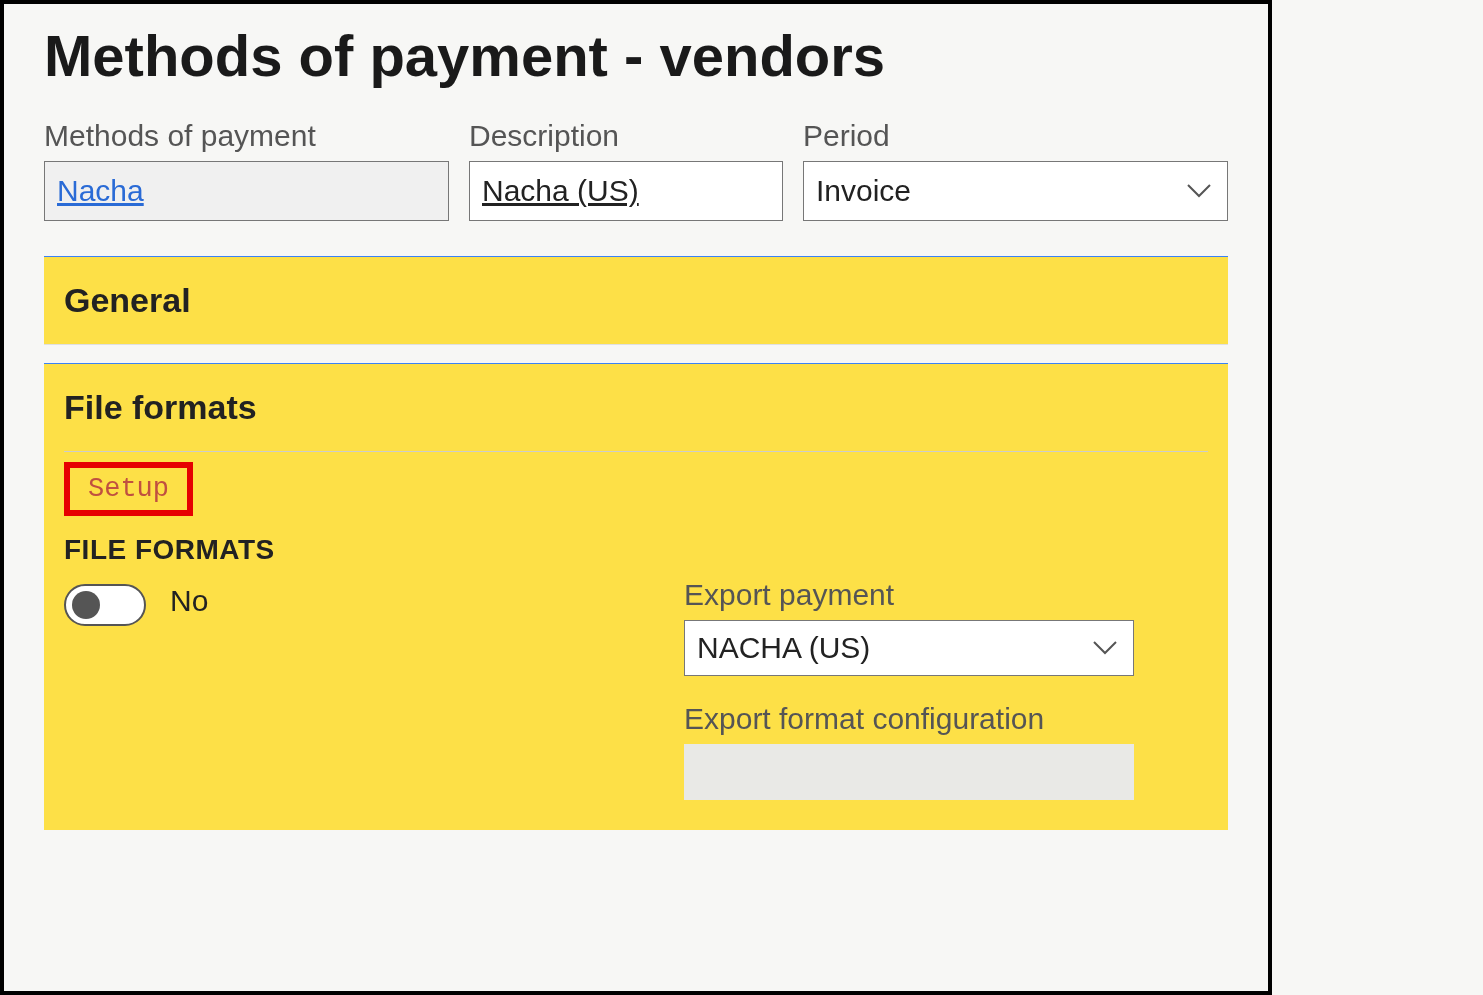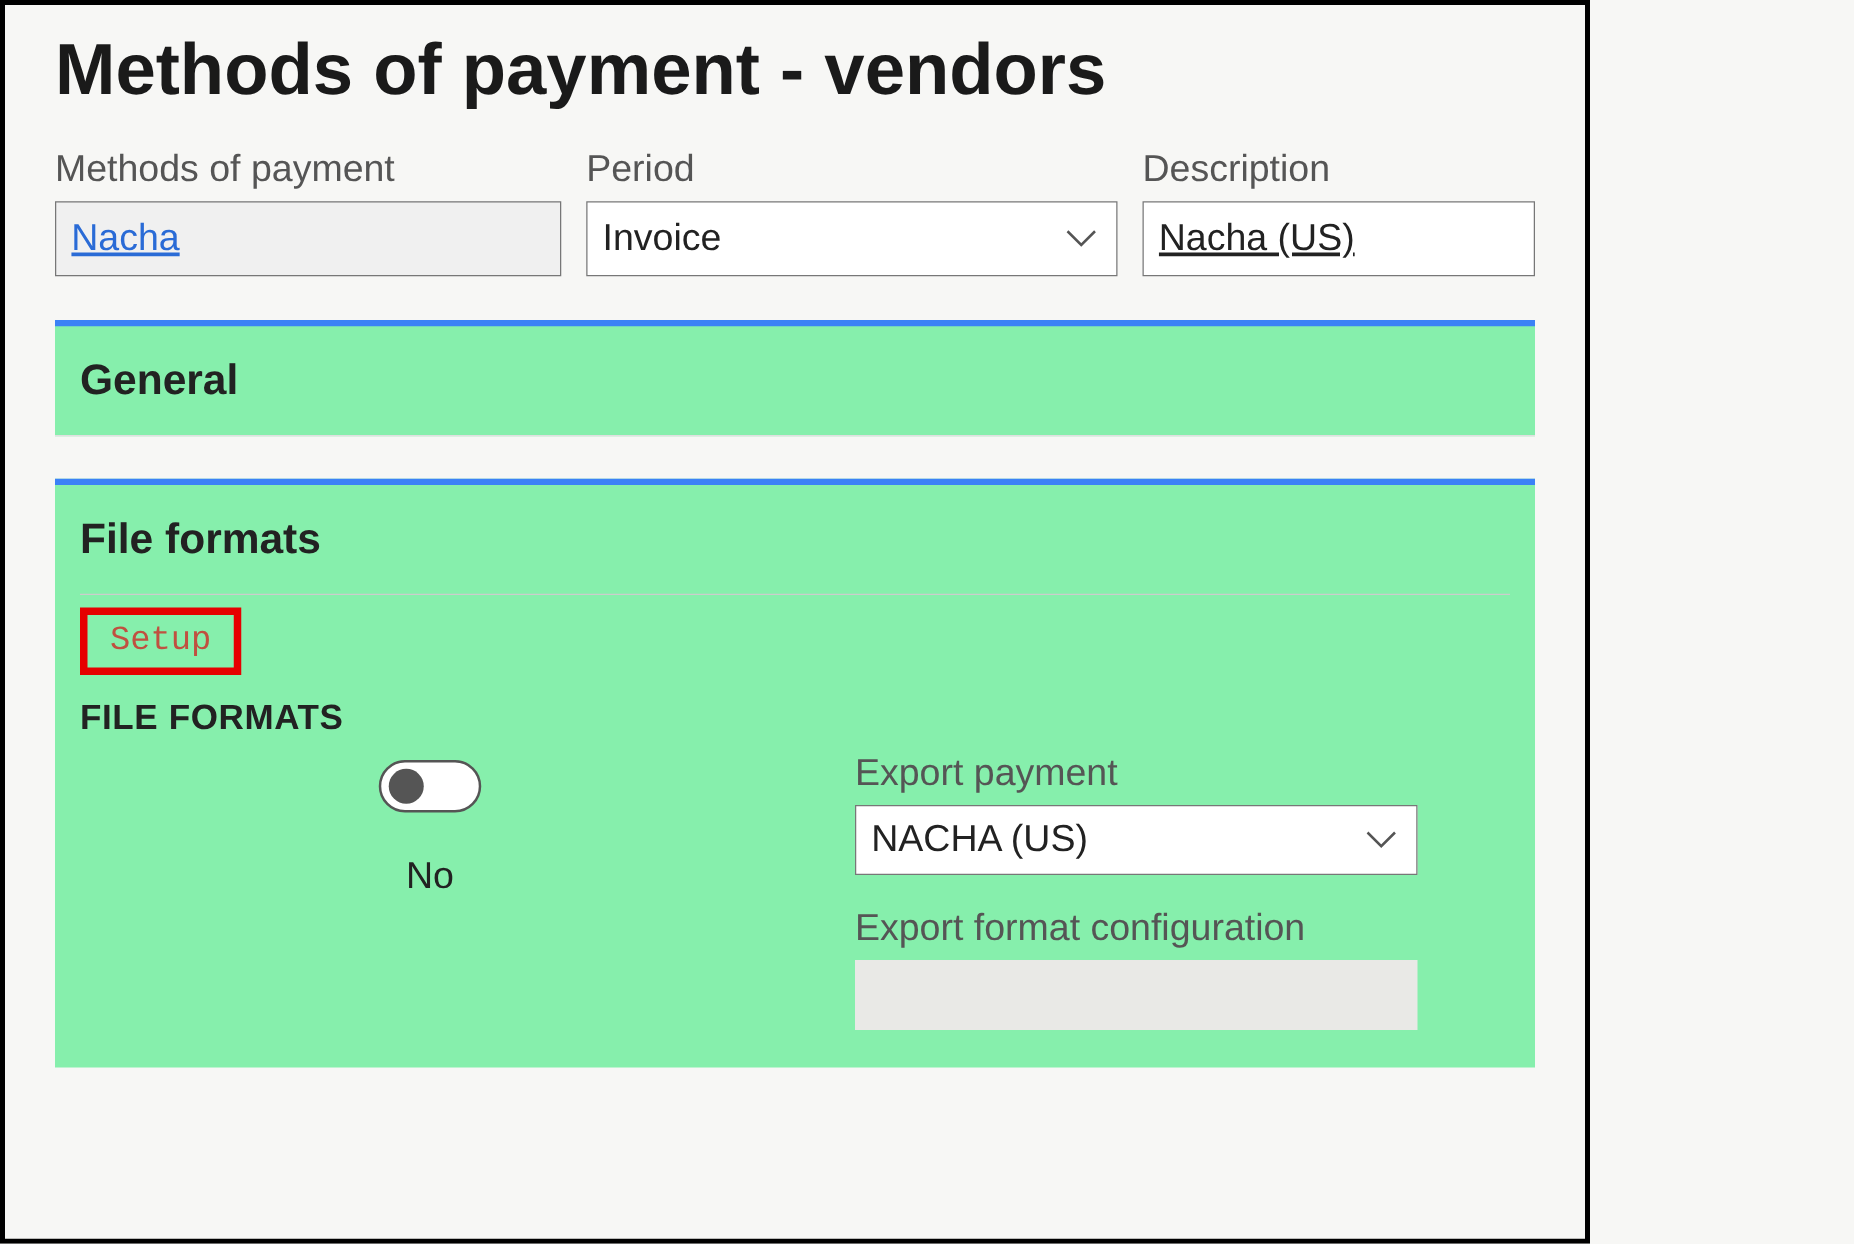--- a/index.html
+++ b/index.html
@@ -74,23 +74,23 @@
     }
     .chevron {
       position: absolute;
       right: 16px;
       top: 50%;
       transform: translateY(-50%);
       pointer-events: none;
     }
     .chevron svg { display: block; }
     .fasttab {
-      background: #86efac;
-      margin: 0 40px 34px 40px;
-      border-top: 5px solid #3b82f6;
+      background: #fde047;
+      margin: 0 40px 18px 40px;
+      border-top: 1px solid #3b82f6;
       border-bottom: 1px solid #e0e0e0;
     }
     .fasttab-header {
       font-size: 34px;
       font-weight: 600;
       color: #222;
       padding: 24px 20px;
       cursor: pointer;
     }
     .fasttab.fileformats {
@@ -134,24 +134,22 @@
     }
     .ff-col.left { width: 560px; }
     .ff-col.right { width: 450px; }
     .sub-label {
       font-size: 30px;
       color: #555;
       margin-bottom: 8px;
     }
     .toggle-row {
       display: flex;
-      align-items: center;
-      gap: 34px;
+      gap: 24px;
       margin-top: 6px;
-      flex-direction: column;
     }
     .toggle {
       width: 82px;
       height: 42px;
       border: 2px solid #555;
       border-radius: 21px;
       background: #fff;
       position: relative;
       cursor: pointer;
     }
@@ -196,39 +194,39 @@
 
 <div class="window">
 
   <h1 class="page-title">Methods of payment - vendors</h1>
 
   <div class="field-row">
 
     <div class="field-group mop">
       <label class="field-label">Methods of payment</label>
       <input class="text-input mop-input" type="text" value="Nacha" style="">
+    </div>
+
+    <div class="field-group desc">
+      <label class="field-label">Description</label>
+      <input class="text-input" type="text" value="Nacha (US)" style="">
     </div>
 
     <div class="field-group period">
       <label class="field-label">Period</label>
       <div class="select-wrap">
         <input class="select-input" type="text" readonly="" value="Invoice" style="">
         <span class="chevron">
           <svg width="26" height="16" viewBox="0 0 26 16">
               <path d="M2 2 L13 13 L24 2" stroke="#555" stroke-width="2" fill="none"></path>
             </svg>
         </span>
       </div>
     </div>
 
-    <div class="field-group desc">
-      <label class="field-label">Description</label>
-      <input class="text-input" type="text" value="Nacha (US)" style="">
-    </div>
-
   </div>
 
   <div class="fasttab">
     <div class="fasttab-header">General</div>
   </div>
 
   <div class="fasttab fileformats">
     <div class="fasttab-header">File formats</div>
     <div class="fasttab-content">
       <hr class="divider">

